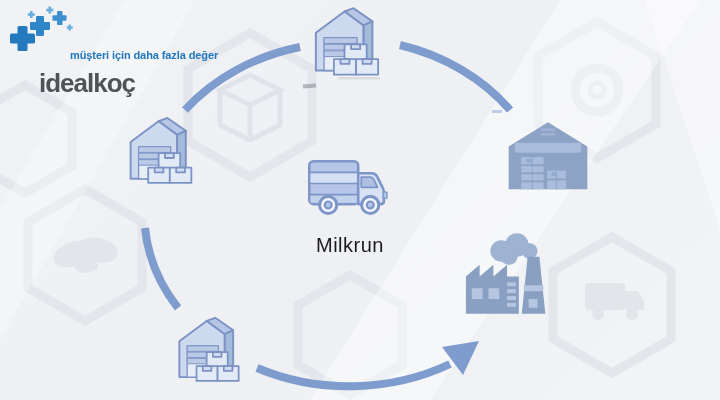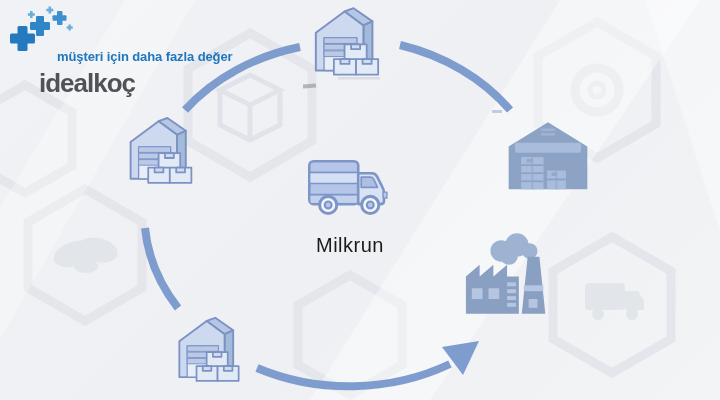--- a/index.html
+++ b/index.html
@@ -9,22 +9,22 @@
     font-family:"Liberation Sans",sans-serif;
   }
   .canvas{position:absolute;inset:0;display:block;}
   .logo-text{
     position:absolute;left:39px;top:22px;
     font-size:26px;font-weight:bold;letter-spacing:-1px;color:#515257;
     line-height:1;
     margin-top:48px;
   }
   .logo-tagline{
-    position:absolute;left:41px;top:50px;
-    font-size:13px;font-weight:bold;letter-spacing:-0.1px;color:#2077bd;
+    position:absolute;left:54px;top:50px;
+    font-size:11px;font-weight:bold;letter-spacing:-0.1px;color:#2077bd;
     line-height:1;
     padding-left:16px;
   }
   .milkrun-label{
     position:absolute;left:288px;top:235px;width:124px;
     text-align:center;font-size:20px;color:#1b1b1b;letter-spacing:0.5px;
     line-height:1;
   }
 </style>
 </head>

